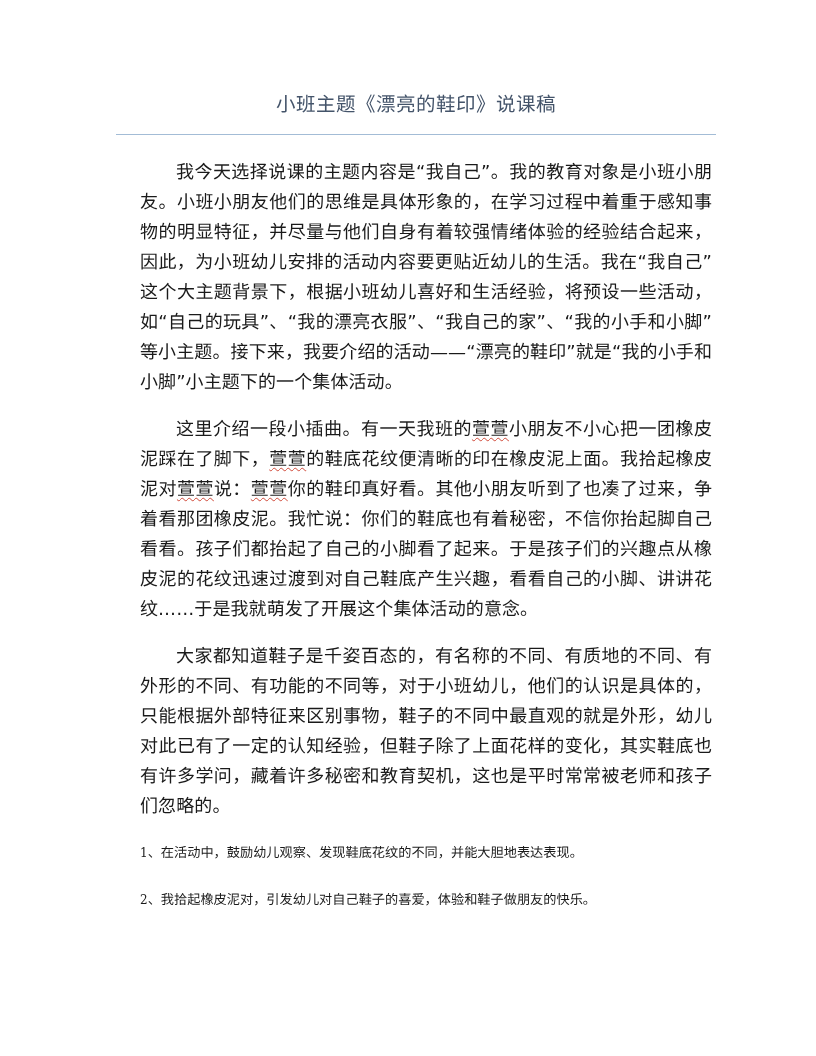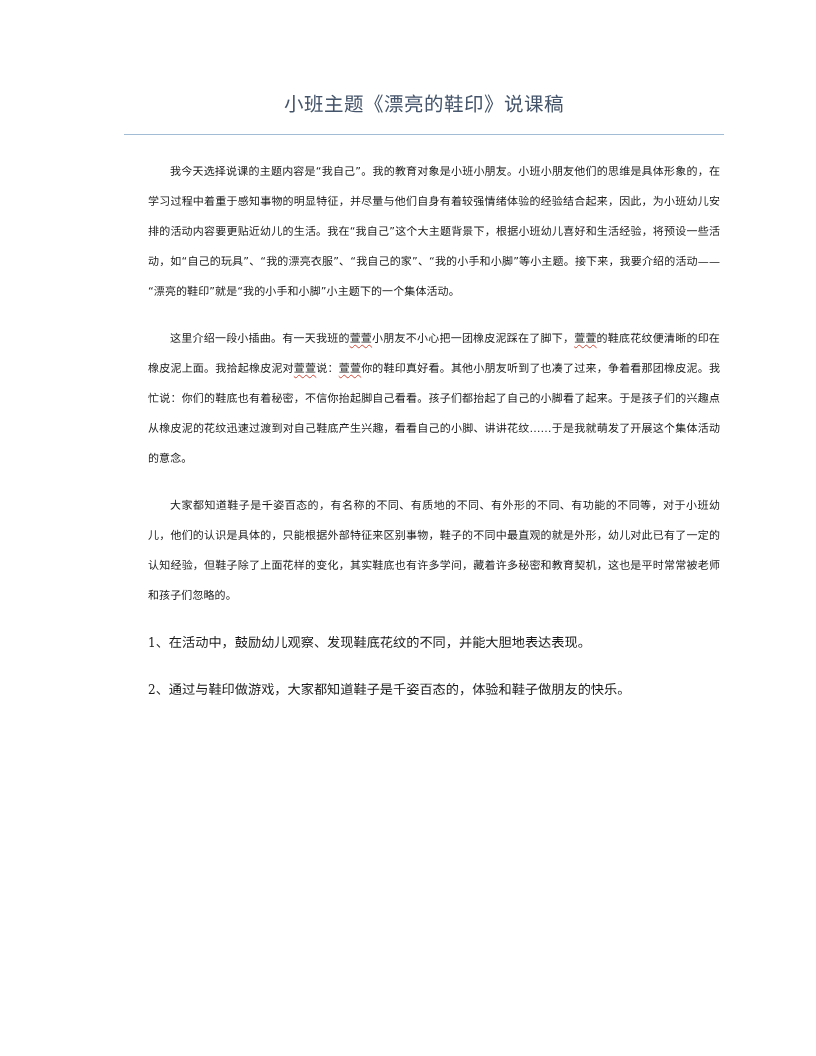--- a/index.html
+++ b/index.html
@@ -12,21 +12,21 @@
     position: relative;
     width: 816px;
     height: 1056px;
     background: #ffffff;
     overflow: hidden;
     font-family: "DejaVu Sans", "Liberation Sans", sans-serif;
     box-sizing: border-box;
   }
   .content {
     position: absolute;
-    left: 124px;
+    left: 116px;
     top: 90px;
     width: 600px;
   }
   .doc-title {
     font-size: 19.5px;
     line-height: 30px;
     text-align: center;
     color: #44546a;
     font-weight: normal;
     letter-spacing: 0.5px;
@@ -41,21 +41,21 @@
     margin: 12px 0 0 0;
     width: 600px;
   }
   .body {
     margin-top: 22px;
     padding-left: 24px;
     padding-right: 4px;
   }
   p.para {
     margin: 0 0 17px 0;
-    font-size: 11px;
+    font-size: 18px;
     line-height: 30px;
     color: #1a1a1a;
     text-align: justify;
     text-justify: inter-ideograph;
     letter-spacing: 0.1px;
   }
   p.para.indent {
     text-indent: 2em;
   }
   p.heading {
@@ -100,19 +100,19 @@
 
       <p class="para indent">我今天选择说课的主题内容是“我自己”。我的教育对象是小班小朋友。小班小朋友他们的思维是具体形象的，在学习过程中着重于感知事物的明显特征，并尽量与他们自身有着较强情绪体验的经验结合起来，因此，为小班幼儿安排的活动内容要更贴近幼儿的生活。我在“我自己”这个大主题背景下，根据小班幼儿喜好和生活经验，将预设一些活动，如“自己的玩具”、“我的漂亮衣服”、“我自己的家”、“我的小手和小脚”等小主题。接下来，我要介绍的活动——“漂亮的鞋印”就是“我的小手和小脚”小主题下的一个集体活动。</p>
 
       <p class="para indent"><span>这里介绍一段小插曲。有一天我班的</span><span class="spellerr">萱萱</span><span>小朋友不小心把一团橡皮泥踩在了脚下，</span><span class="spellerr">萱萱</span><span>的鞋底花纹便清晰的印在橡皮泥上面。我拾起橡皮泥对</span><span class="spellerr">萱萱</span><span>说：</span><span class="spellerr">萱萱</span><span>你的鞋印真好看。其他小朋友听到了也凑了过来，争着看那团橡皮泥。我忙说：你们的鞋底也有着秘密，不信你抬起脚自己看看。孩子们都抬起了自己的小脚看了起来。于是孩子们的兴趣点从橡皮泥的花纹迅速过渡到对自己鞋底产生兴趣，看看自己的小脚、讲讲花纹……于是我就萌发了开展这个集体活动的意念。</span></p>
 
       <p class="para indent">大家都知道鞋子是千姿百态的，有名称的不同、有质地的不同、有外形的不同、有功能的不同等，对于小班幼儿，他们的认识是具体的，只能根据外部特征来区别事物，鞋子的不同中最直观的就是外形，幼儿对此已有了一定的认知经验，但鞋子除了上面花样的变化，其实鞋底也有许多学问，藏着许多秘密和教育契机，这也是平时常常被老师和孩子们忽略的。</p>
 
 
       <p class="listitem"><span class="num">1</span><span>、</span><span>在活动中，鼓励幼儿观察、发现鞋底花纹的不同，并能大胆地表达表现。</span></p>
 
-      <p class="listitem"><span class="num">2</span><span>、</span><span>通过与鞋印做游戏，大家都知道鞋子是千姿百态的，体验和鞋子做朋友的快乐。</span></p>
+      <p class="listitem"><span class="num">2</span><span>、</span><span>我拾起橡皮泥对，引发幼儿对自己鞋子的喜爱，体验和鞋子做朋友的快乐。</span></p>
 
 
 
     </div>
   </div>
 </div>
 
 </body></html>

